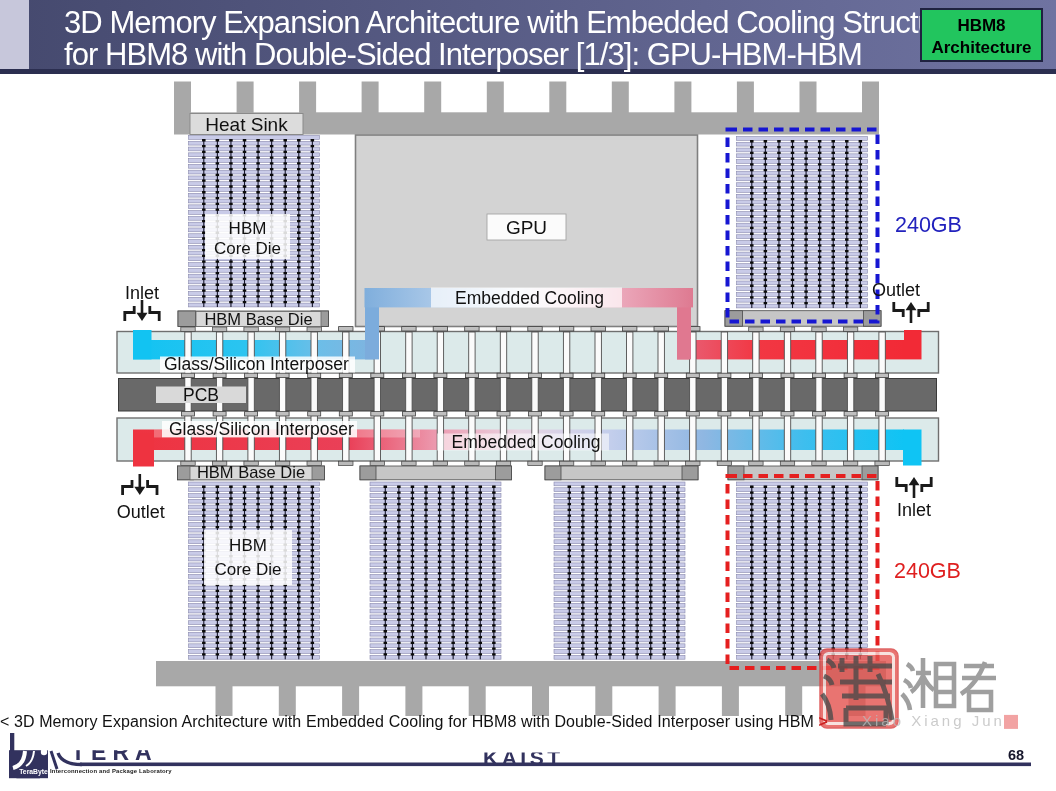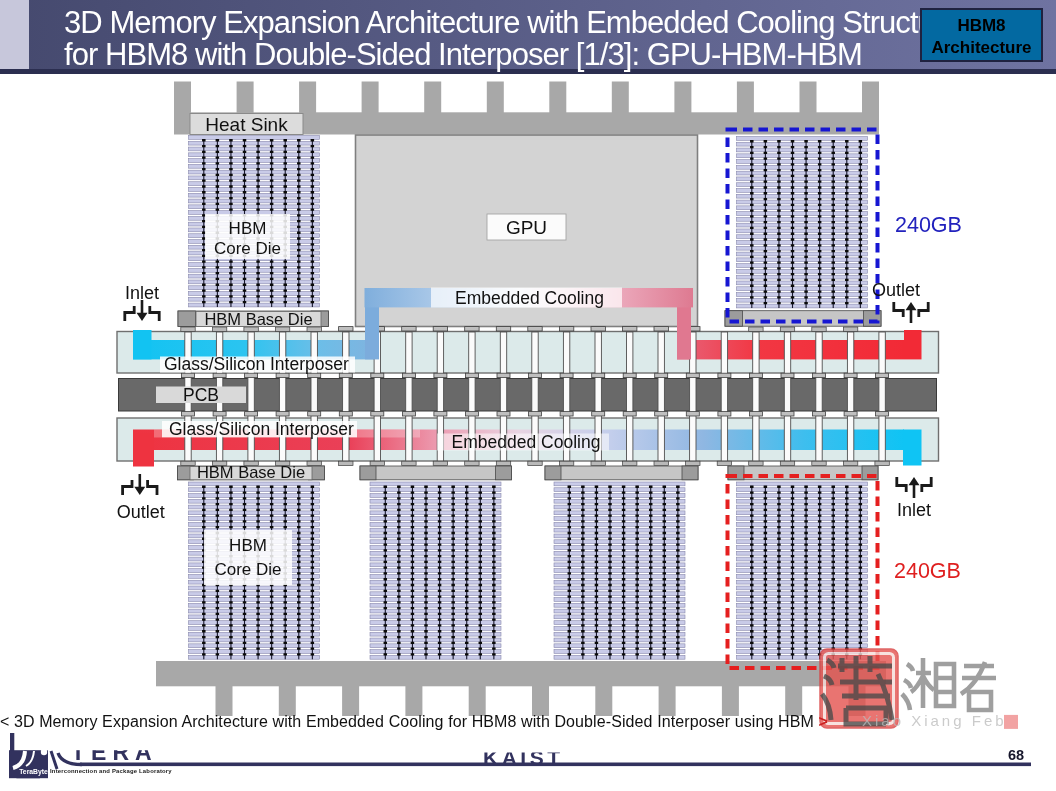--- a/index.html
+++ b/index.html
@@ -454,20 +454,20 @@
 <path d="M964,666 h30 M962,678 h34 M985,662 q-8,22 -24,32"></path>
 <path d="M969,692 h22 v18 h-22 z"></path>
 </g>
 <rect x="1004" y="714.9" width="14" height="14" fill="#F2A3A3"></rect>
     </svg>
 
 <div class="abs" style="left:0;top:0;width:1056px;height:68.5px;background:linear-gradient(90deg,#45496E,#6F73A1)"></div>
 <div class="abs" style="left:0;top:0;width:28.5px;height:68.5px;background:#C7C7DB"></div>
 <div class="abs" style="left:0;top:68.5px;width:1056px;height:5.5px;background:#2B2E50"></div>
 <div class="abs" style="left:64px;top:7px;font-size:31px;color:#FFF;letter-spacing:-0.95px;line-height:31.6px;white-space:nowrap">3D Memory Expansion Architecture with Embedded Cooling Structure<br>for HBM8 with Double-Sided Interposer [1/3]: GPU-HBM-HBM</div>
-<div class="abs" style="left:920px;top:8px;width:123px;height:54px;background:#0369a1;border:2.5px solid #1F2240;text-align:center;font-weight:bold;font-size:17px;color:#000;line-height:22px;padding-top:5px">HBM8<br>Architecture</div>
+<div class="abs" style="left:920px;top:8px;width:123px;height:54px;background:#22c55e;border:2.5px solid #1F2240;text-align:center;font-weight:bold;font-size:17px;color:#000;line-height:22px;padding-top:5px">HBM8<br>Architecture</div>
 
 <div class="abs" style="left:0;top:713px;width:1054px;text-align:left;font-size:16px;letter-spacing:0.1px;color:#111;white-space:nowrap">&lt; 3D Memory Expansion Architecture with Embedded Cooling for HBM8 with Double-Sided Interposer using HBM <span style="color:#C22;font-weight:bold">&gt;</span></div>
 
 <div class="abs" style="left:50px;top:767.5px;font-size:5.9px;font-weight:bold;color:#1A1A1A;letter-spacing:0.2px">Interconnection and Package Laboratory</div>
 <div class="abs" style="left:1008px;top:747px;font-size:14.5px;font-weight:bold;color:#15152A">68</div>
 
-<div class="abs" style="left:862px;top:712px;font-size:15px;color:rgba(185,185,185,0.75);letter-spacing:3px">Xiao Xiang Feb</div>
+<div class="abs" style="left:862px;top:712px;font-size:15px;color:rgba(185,185,185,0.75);letter-spacing:3px">Xiao Xiang Jun</div>
 </div>
 </body></html>

